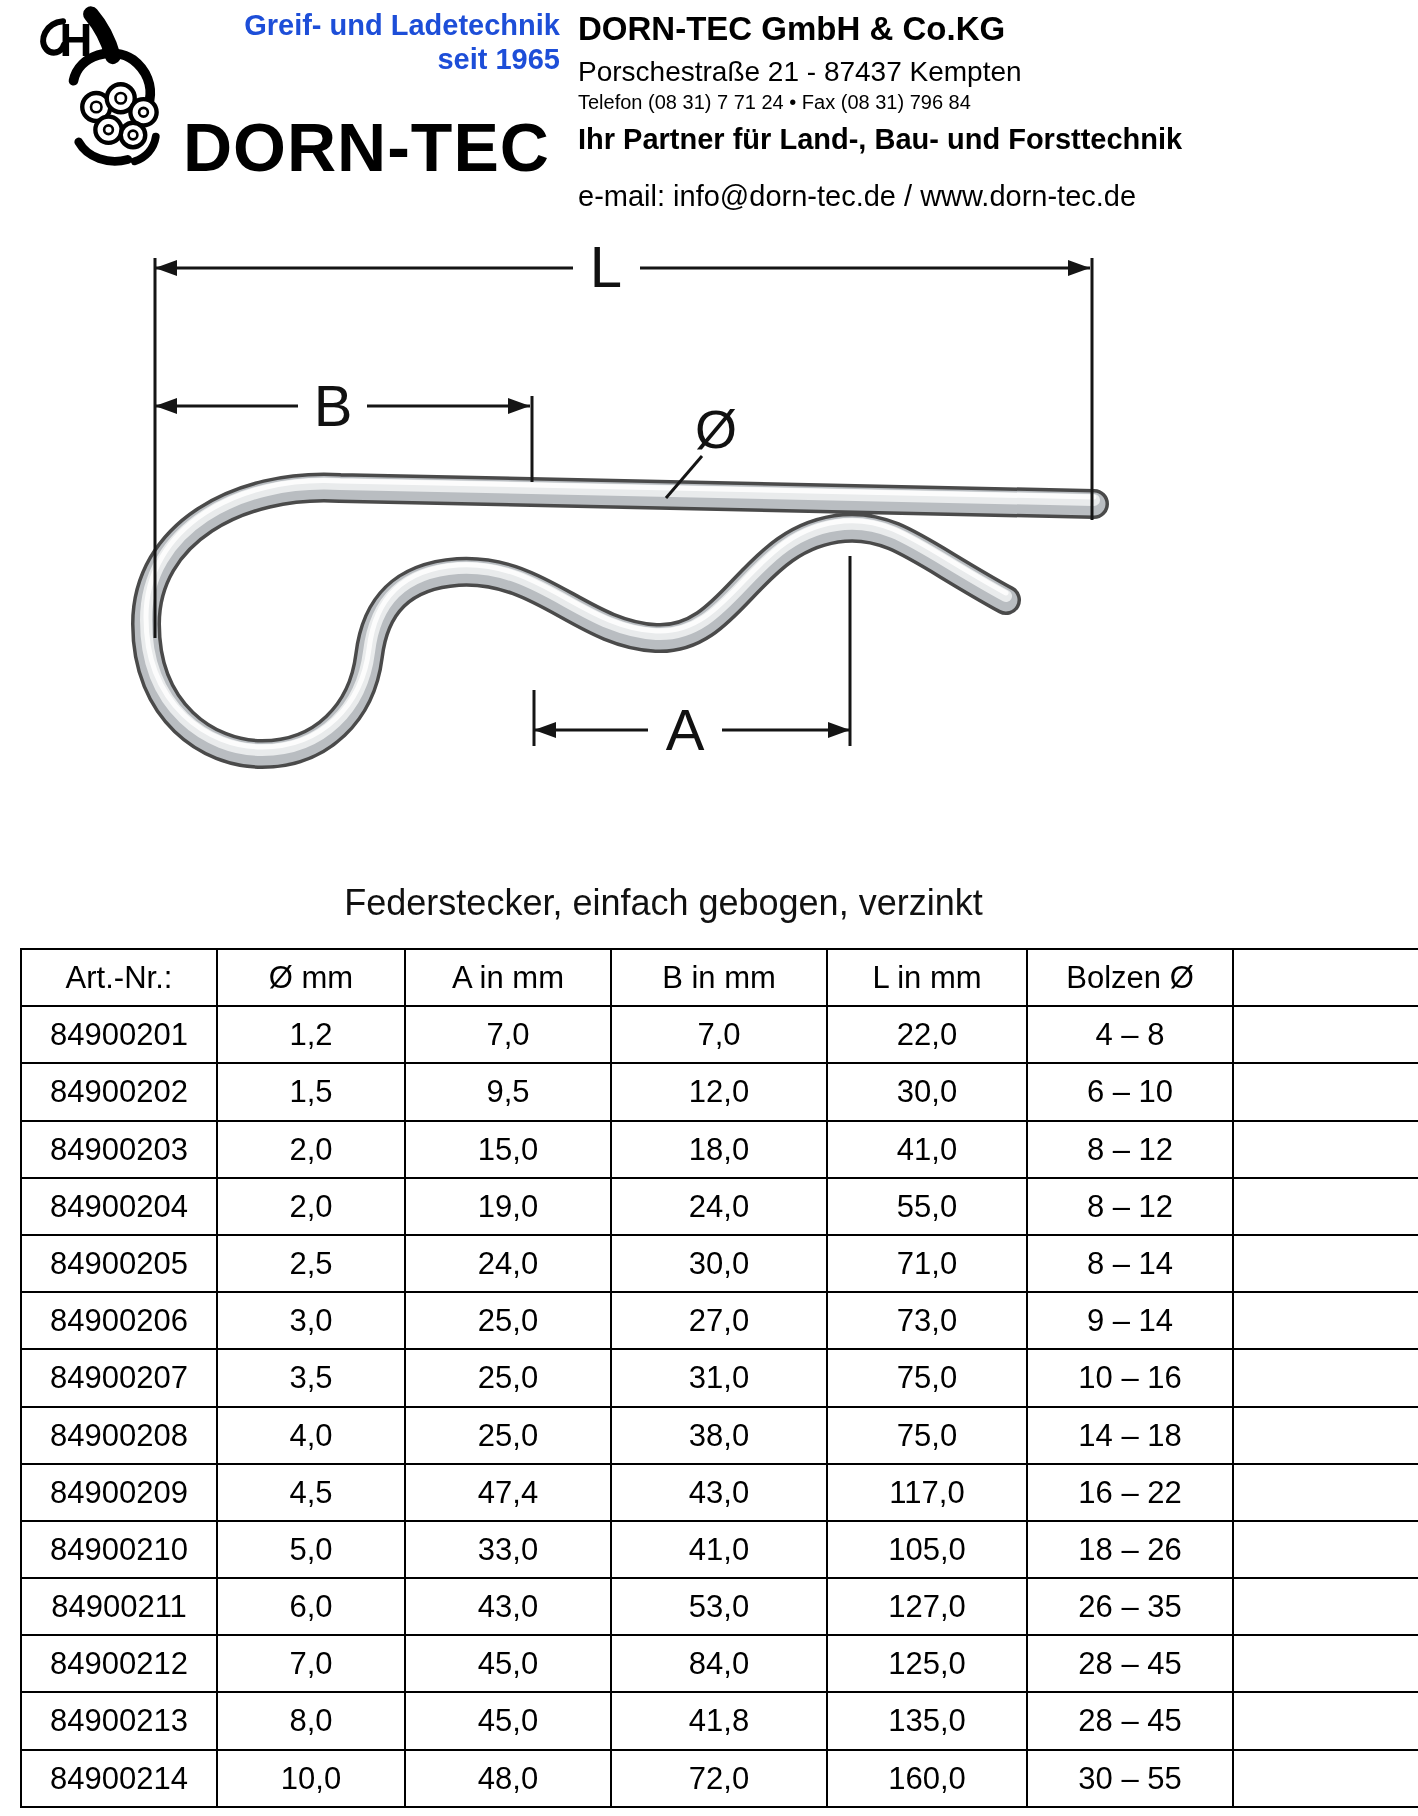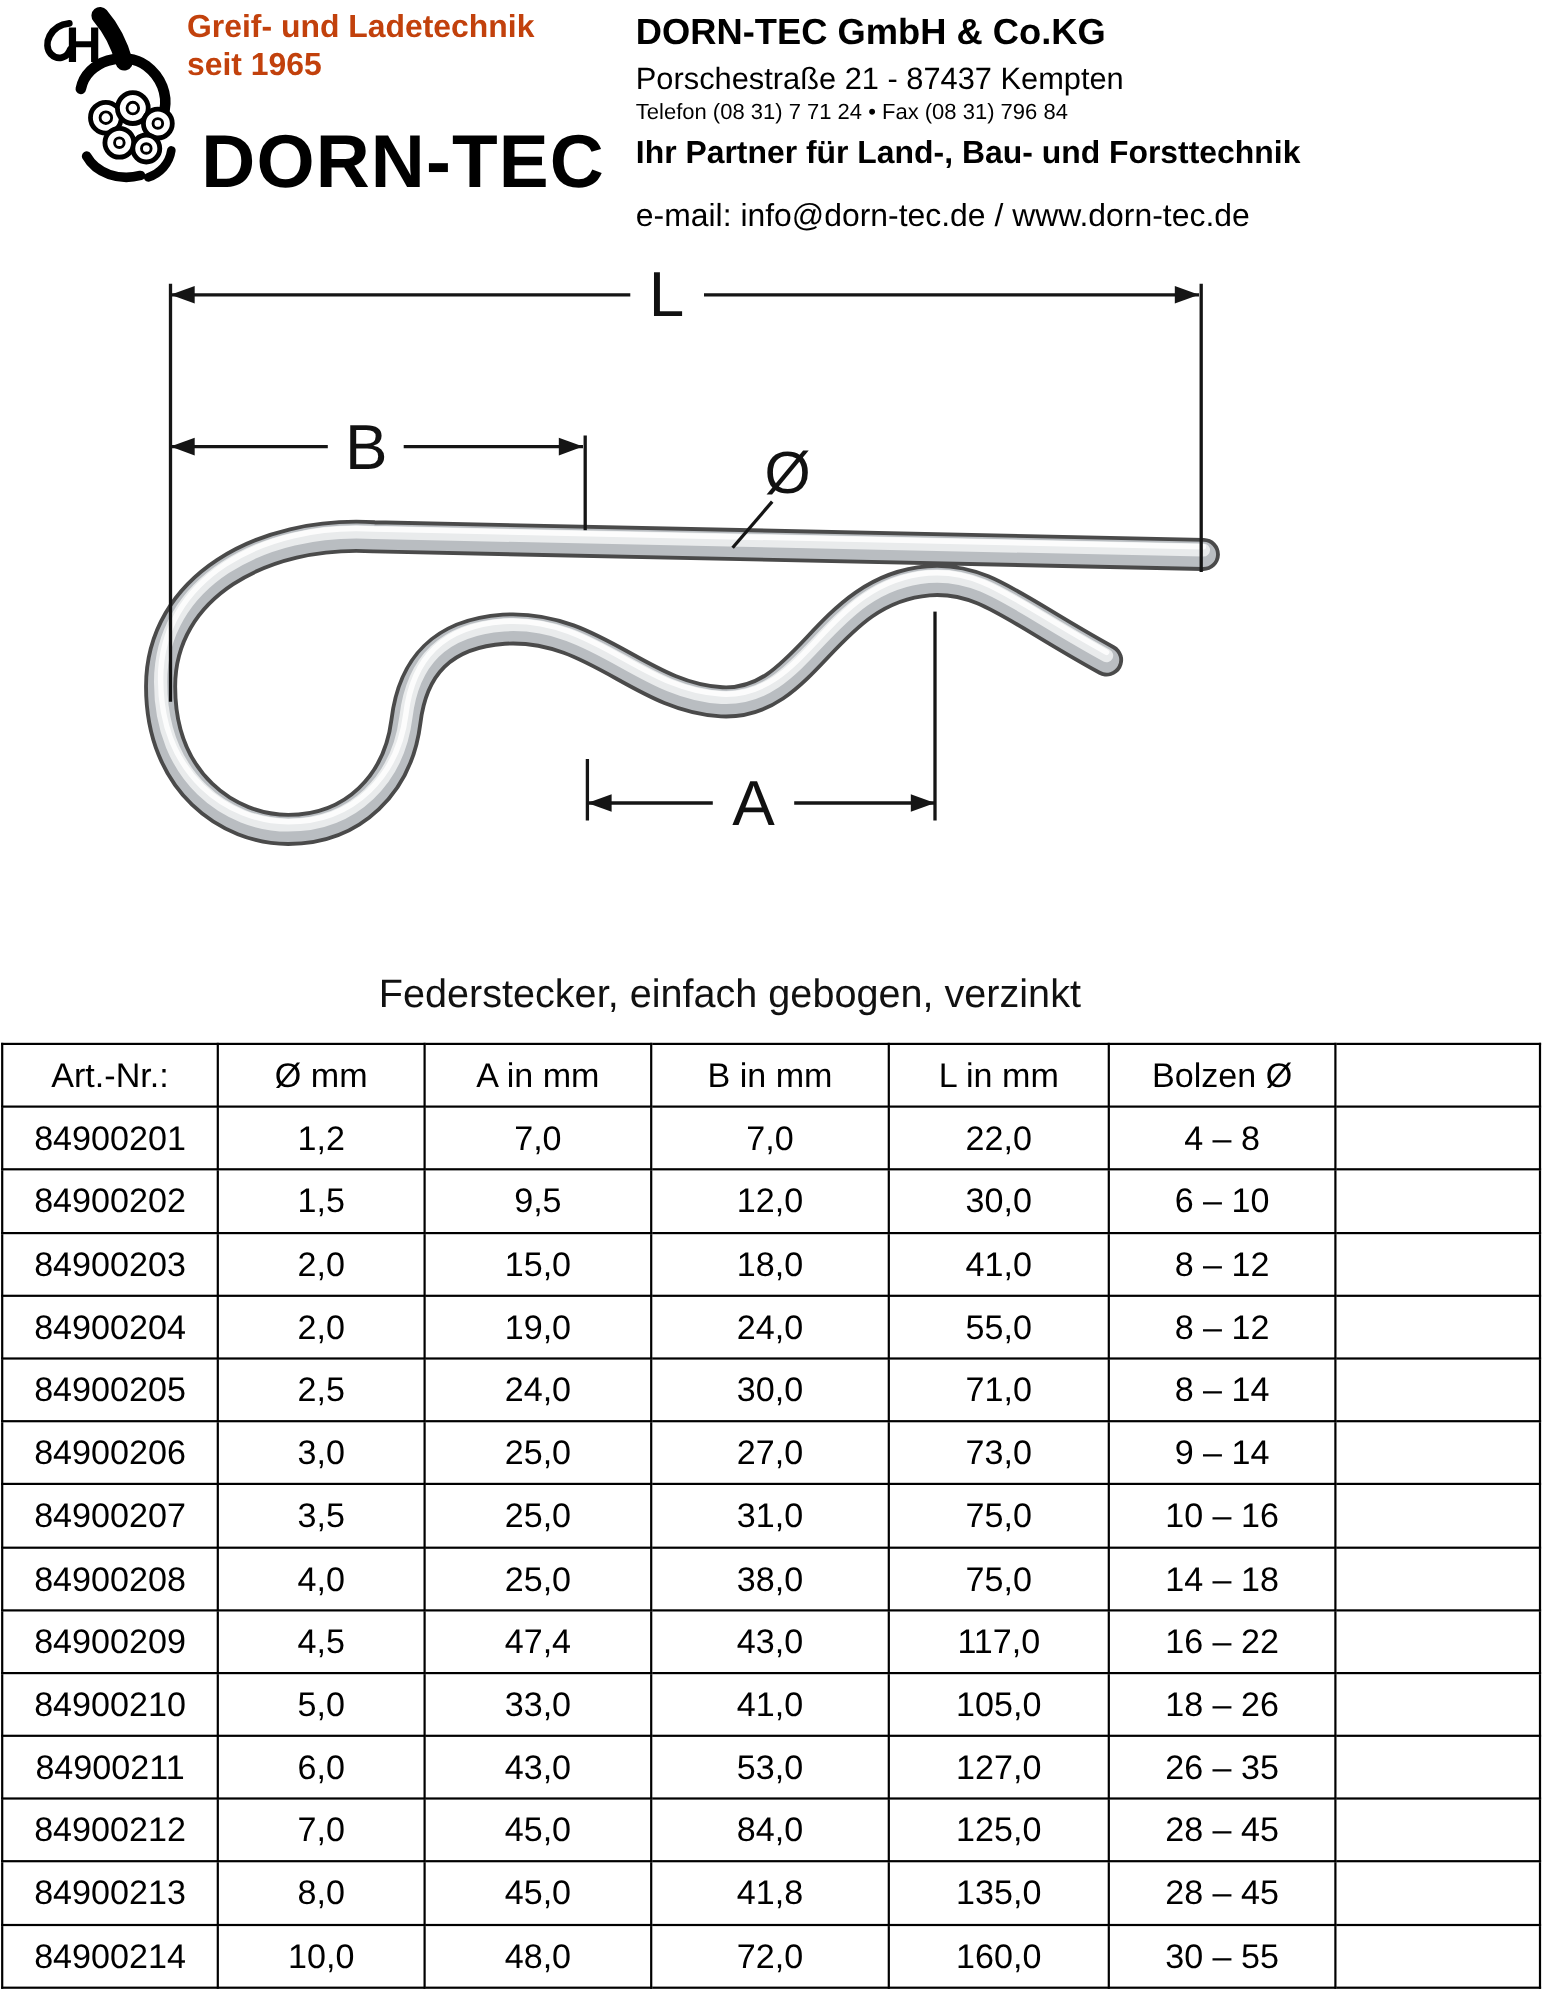--- a/index.html
+++ b/index.html
@@ -11,22 +11,22 @@
     position: relative;
     overflow: hidden;
   }
   .page { position: relative; width: 1418px; height: 1816px; }
 
   
   .header { position: absolute; top: 0; left: 0; width: 1418px; height: 215px; }
   .logo-svg { position: absolute; left: 28px; top: 4px; width: 175px; height: 185px; }
   .logo-tagline {
     position: absolute; left: 170px; top: 8px; width: 390px;
-    text-align: left; font-weight: bold; font-size: 29px; line-height: 1.18;
-    color: #c2410c;
+    text-align: right; font-weight: bold; font-size: 29px; line-height: 1.18;
+    color: #1d4ed8;
   }
   .brand-text {
     position: absolute; left: 183px; top: 108px;
     font-size: 68px; font-weight: bold; letter-spacing: 1px; color: #000;
   }
   .company-info { position: absolute; left: 578px; top: 10px; width: 820px; }
   .company-name { font-size: 33px; font-weight: bold; margin-bottom: 8px; }
   .company-address { font-size: 28px; margin-bottom: 3px; }
   .company-phone { font-size: 20px; margin-bottom: 9px; }
   .company-slogan { font-size: 29px; font-weight: bold; margin-bottom: 24px; }
@@ -40,21 +40,21 @@
   .dia-label { font-family: "Liberation Sans", sans-serif; font-size: 54px; fill: #111; text-anchor: middle; }
 
   
   .product-title {
     position: absolute; top: 882px; left: 0; width: 1418px;
     text-align: center; padding-right: 91px;
     font-size: 36px; color: #111;
   }
 
   
-  .table-wrap { position: absolute; top: 948px; left: 1px; width: 1299px; border-radius: 23px; }
+  .table-wrap { position: absolute; top: 948px; left: 20px; width: 1299px; border-radius: 23px; }
   table.spec { border-collapse: collapse; table-layout: fixed; width: 1398px; }
   table.spec th, table.spec td {
     border: 2px solid #000;
     font-size: 31px; font-weight: normal;
     text-align: center; vertical-align: middle;
     padding: 9px 4px; line-height: 1.2;
     white-space: nowrap; overflow: hidden;
   }
 </style>
 </head>

